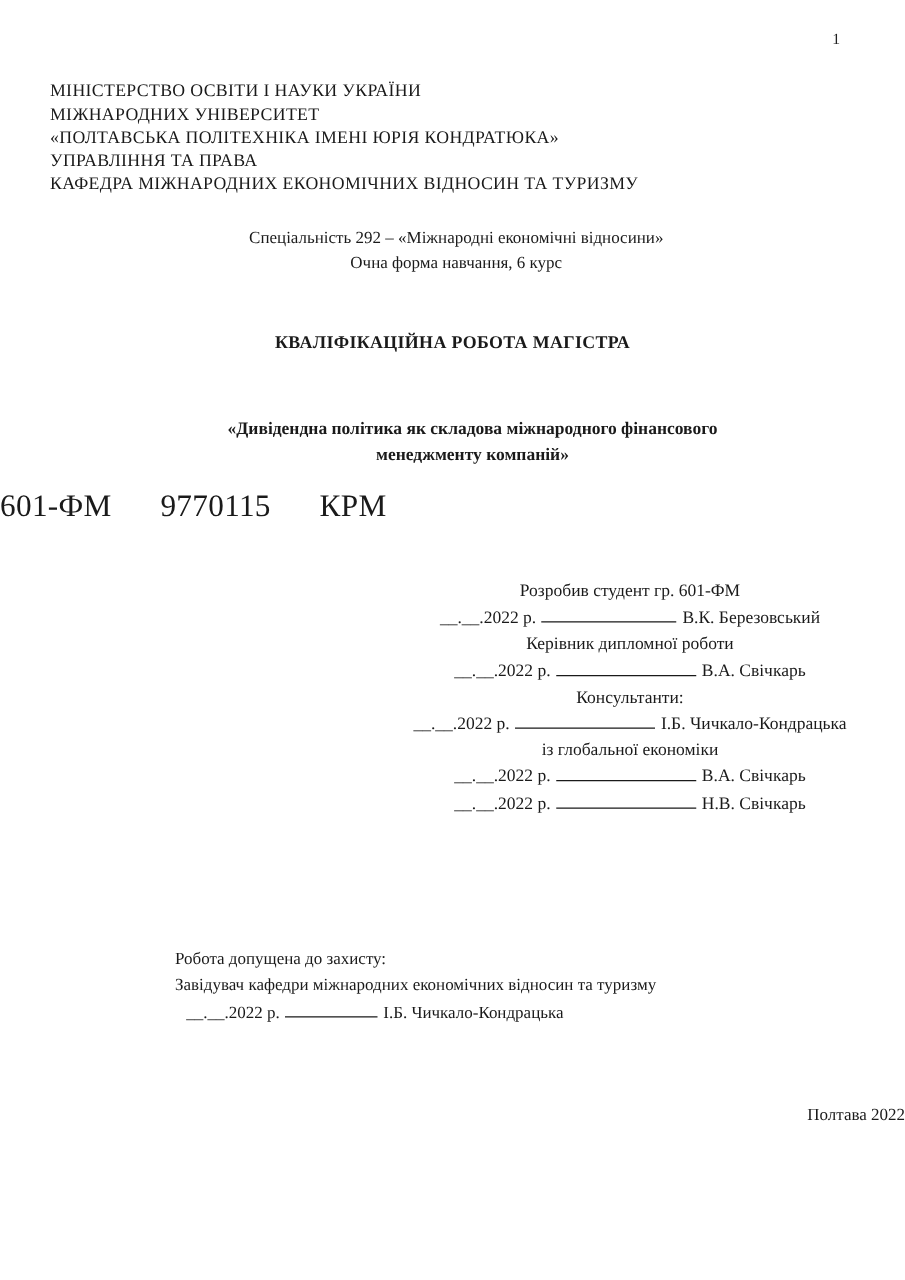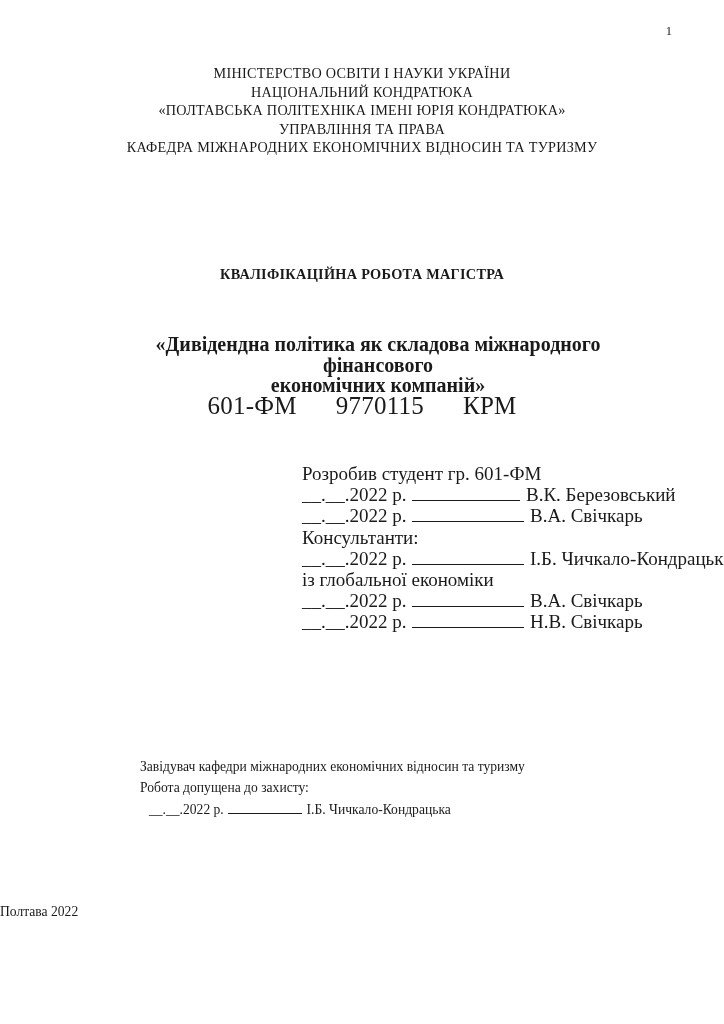--- a/index.html
+++ b/index.html
@@ -29,21 +29,20 @@
     color: #202020;
     font-family: "Liberation Serif", "DejaVu Serif", serif;
   }
 
   
   .org-header {
     position: absolute;
     top: 64px;
     left: 40px;
     right: 40px;
-    text-align: center;
   }
   .org-header .line {
     font-size: 14.2px;
     line-height: 18.6px;
     letter-spacing: 0.02em;
     white-space: nowrap;
   }
   .spec-block {
     position: absolute;
     top: 180px;
@@ -69,52 +68,52 @@
     letter-spacing: 0.02em;
   }
 
   
   .thesis-title {
     position: absolute;
     top: 334px;
     left: 112px;
     right: 80px;
     text-align: center;
-    font-size: 20px;
+    font-size: 14px;
     font-weight: bold;
     line-height: 20.5px;
   }
 
   
   .code-line {
     position: absolute;
     top: 391px;
     left: 0;
     right: 0;
-    text-align: center;
     font-size: 25px;
     line-height: 30px;
     letter-spacing: 0.01em;
   }
   .code-line .gap {
     display: inline-block;
     width: 26px;
   }
 
   
   .sign-block {
     position: absolute;
     top: 463px;
     left: 302px;
     right: 18px;
   }
   .sign-block .row {
-    font-size: 19px;
+    font-size: 14px;
     line-height: 21.2px;
     white-space: nowrap;
+    text-align: center;
   }
   .blank {
     display: inline-block;
     border-bottom: 1px solid #1a1a1a;
     height: 12px;
     vertical-align: baseline;
     margin: 0 1px;
   }
   .blank.w-sig   { width: 108px; }
   .blank.w-sig2  { width: 112px; }
@@ -135,66 +134,70 @@
   .approval-block .row.sig-row {
     padding-left: 9px;
   }
 
   
   .footer-city {
     position: absolute;
     top: 884px;
     left: 0;
     right: 0;
-    text-align: left;
+    text-align: right;
     font-size: 13.6px;
-    margin-top: 20px;
   }
 </style>
 </head>
 <body>
 
 <div class="page">
 
   <div class="page-number">1</div>
 
   <div class="org-header">
     <div class="line">МІНІСТЕРСТВО ОСВІТИ І НАУКИ УКРАЇНИ</div>
-    <div class="line">НАЦІОНАЛЬНИЙ КОНДРАТЮКА</div>
+    <div class="line">МІЖНАРОДНИХ УНІВЕРСИТЕТ</div>
     <div class="line">«ПОЛТАВСЬКА ПОЛІТЕХНІКА ІМЕНІ ЮРІЯ КОНДРАТЮКА»</div>
     <div class="line">УПРАВЛІННЯ ТА ПРАВА</div>
     <div class="line">КАФЕДРА МІЖНАРОДНИХ ЕКОНОМІЧНИХ ВІДНОСИН ТА ТУРИЗМУ</div>
   </div>
 
+  <div class="spec-block">
+    <div class="line">Спеціальність 292 – «Міжнародні економічні відносини»</div>
+    <div class="line">Очна форма навчання, 6 курс</div>
+  </div>
 
   <div class="work-type">КВАЛІФІКАЦІЙНА РОБОТА МАГІСТРА</div>
 
   <div class="thesis-title">
     <div>«Дивідендна політика як складова міжнародного фінансового</div>
-    <div>економічних компаній»</div>
+    <div>менеджменту компаній»</div>
   </div>
 
   <div class="code-line">
     <span>601-ФМ</span>
     <span class="gap"></span>
     <span>9770115</span>
     <span class="gap"></span>
     <span>КРМ</span>
   </div>
 
   <div class="sign-block">
 
     <div class="row">Розробив студент гр. 601-ФМ</div>
 
     <div class="row">
       <span>__.__.2022 р.</span>
       <span class="blank w-sig"></span>
       <span>В.К. Березовський</span>
     </div>
 
+    <div class="row">Керівник дипломної роботи</div>
 
     <div class="row">
       <span>__.__.2022 р.</span>
       <span class="blank w-sig2"></span>
       <span>В.А. Свічкарь</span>
     </div>
 
     <div class="row">Консультанти:</div>
 
     <div class="row">
@@ -212,22 +215,22 @@
 
     <div class="row">
       <span>__.__.2022 р.</span>
       <span class="blank w-sig2"></span>
       <span>Н.В. Свічкарь</span>
     </div>
 
   </div>
 
   <div class="approval-block">
+    <div class="row">Робота допущена до захисту:</div>
     <div class="row">Завідувач кафедри міжнародних економічних відносин та туризму</div>
-    <div class="row">Робота допущена до захисту:</div>
     <div class="row sig-row">
       <span>__.__.2022 р.</span>
       <span class="blank w-sig3"></span>
       <span>І.Б. Чичкало-Кондрацька</span>
     </div>
   </div>
 
   <div class="footer-city">Полтава 2022</div>
 
 </div>

